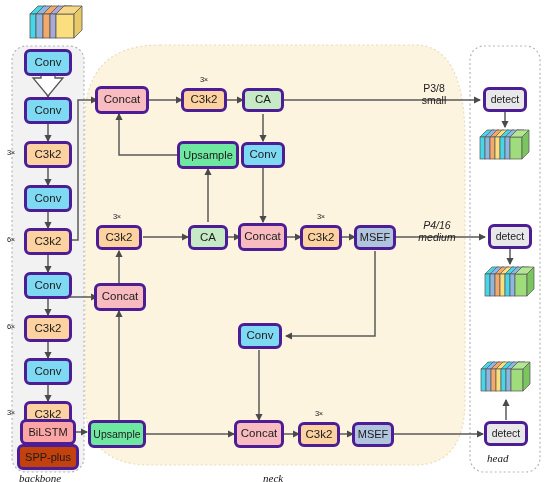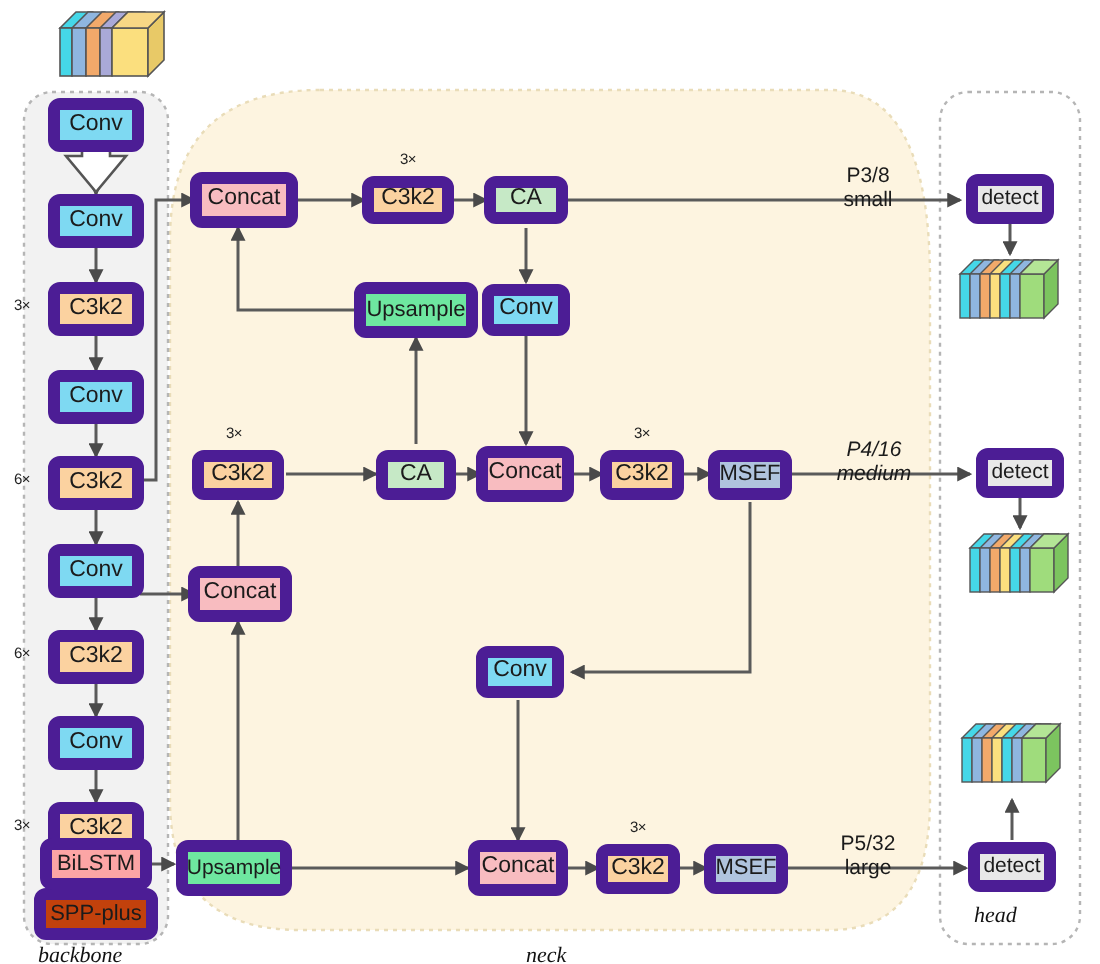--- a/index.html
+++ b/index.html
@@ -1,21 +1,21 @@
 <!DOCTYPE html>
 <html><head>
 <meta charset="utf-8">
 <style>
   html,body{margin:0;padding:0;background:#fff;}
   body{width:550px;height:482px;position:relative;overflow:hidden;
        font-family:"Liberation Sans",sans-serif;}
   #canvas{position:absolute;inset:0;width:550px;height:482px;}
   svg.layer{position:absolute;left:0;top:0;width:550px;height:482px;}
   .node{position:absolute;box-sizing:border-box;display:flex;align-items:center;
-        justify-content:center;border-radius:6px;border:6px solid #4c1d95;
+        justify-content:center;border-radius:6px;border:3px solid #4c1d95;
         font-size:11.5px;color:#1b1b1b;white-space:nowrap;line-height:1;}
   .mult{position:absolute;font-size:7.5px;color:#222;letter-spacing:-.3px;}
   .plabel{position:absolute;font-size:10.5px;color:#1b1b1b;text-align:center;
           line-height:12px;}
   .region-label{position:absolute;font-style:italic;font-size:11px;color:#111;
                 font-family:"Liberation Serif",serif;}
   .cube{position:absolute;}
 </style>
 </head>
 <body>
@@ -245,24 +245,20 @@
   <div class="node" style="left:483px;top:87px;width:44px;height:25px;background:#e8e8e8;
               font-size:10.5px;">detect</div>
 
   <div class="plabel" style="left:404px;top:219px;width:66px;font-style:italic;">
     <span>P4/16</span><br>
     <span>medium</span>
   </div>
   <div class="node" style="left:488px;top:224px;width:44px;height:25px;background:#e8e8e8;
               font-size:10.5px;">detect</div>
 
-  <div class="plabel" style="left:404px;top:416px;width:60px;">
-    <span>P5/32</span><br>
-    <span>large</span>
-  </div>
   <div class="node" style="left:484px;top:421px;width:44px;height:25px;background:#e8e8e8;
               font-size:10.5px;">detect</div>
 
   <div class="region-label" style="left:19px;top:472px;">backbone</div>
   <div class="region-label" style="left:263px;top:472px;">neck</div>
   <div class="region-label" style="left:487px;top:452px;">head</div>
 
 </div>
 
 </body></html>

